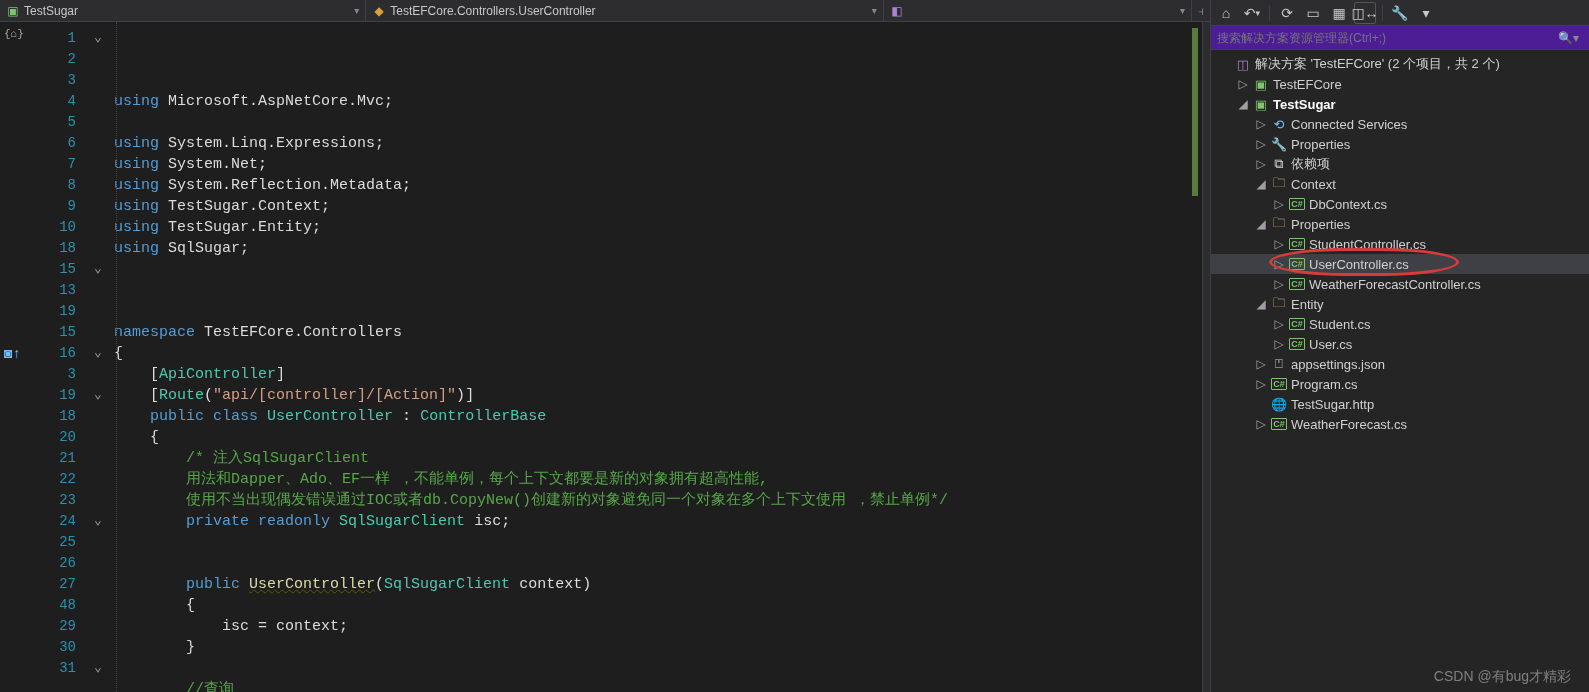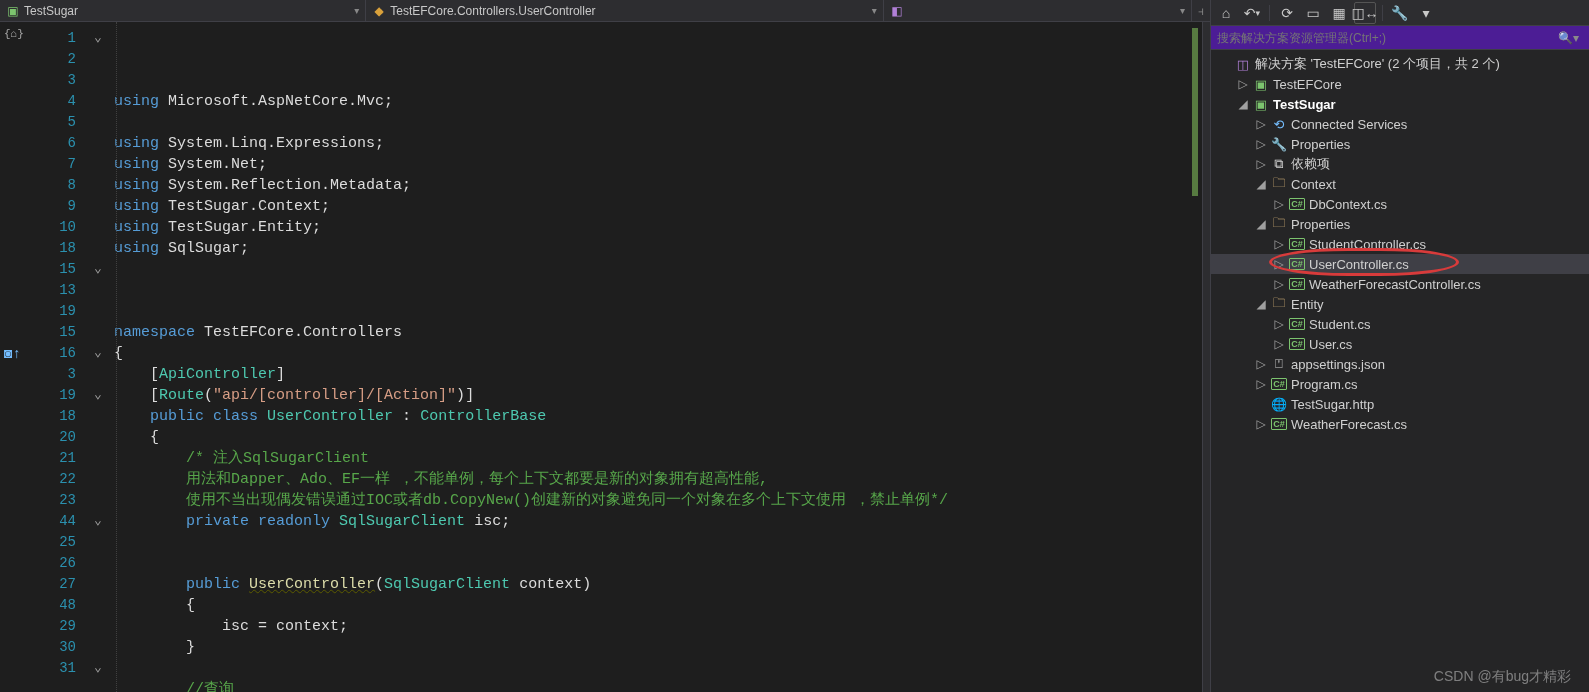--- a/index.html
+++ b/index.html
@@ -268,21 +268,21 @@
         <div class="ln">19</div>
         <div class="ln">15</div>
         <div class="ln">16</div>
         <div class="ln">3</div>
         <div class="ln">19</div>
         <div class="ln">18</div>
         <div class="ln">20</div>
         <div class="ln">21</div>
         <div class="ln">22</div>
         <div class="ln">23</div>
-        <div class="ln">44</div>
+        <div class="ln">24</div>
         <div class="ln">25</div>
         <div class="ln">26</div>
         <div class="ln">27</div>
         <div class="ln">48</div>
         <div class="ln">29</div>
         <div class="ln">30</div>
         <div class="ln">31</div>
       </div>
 
     <div class="fold-col" id="foldcol">

